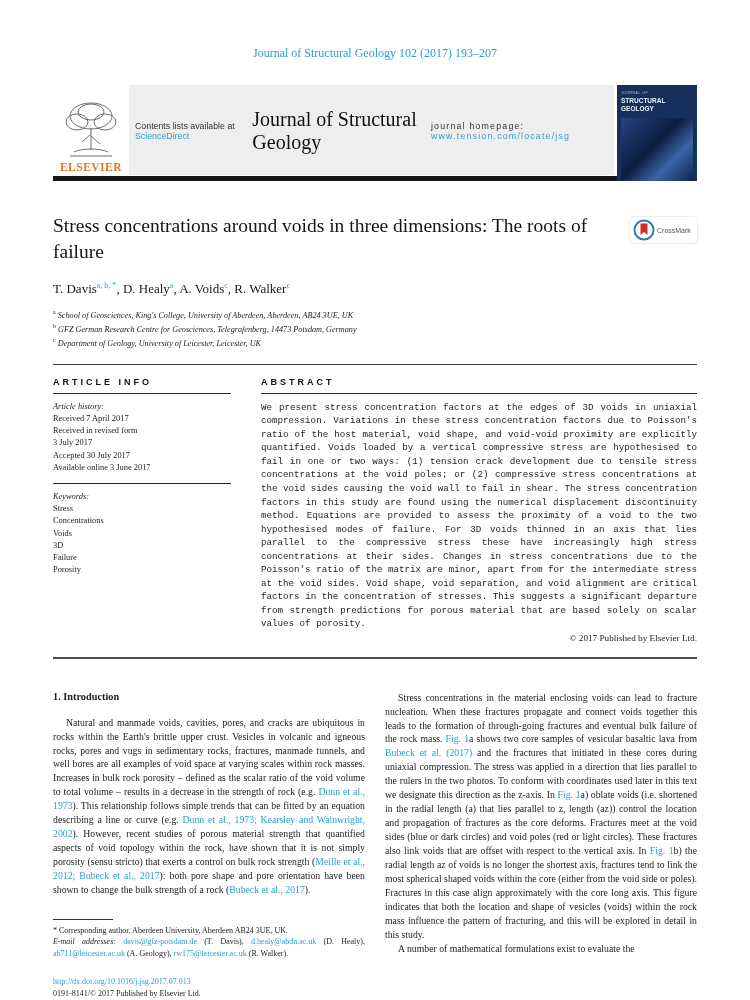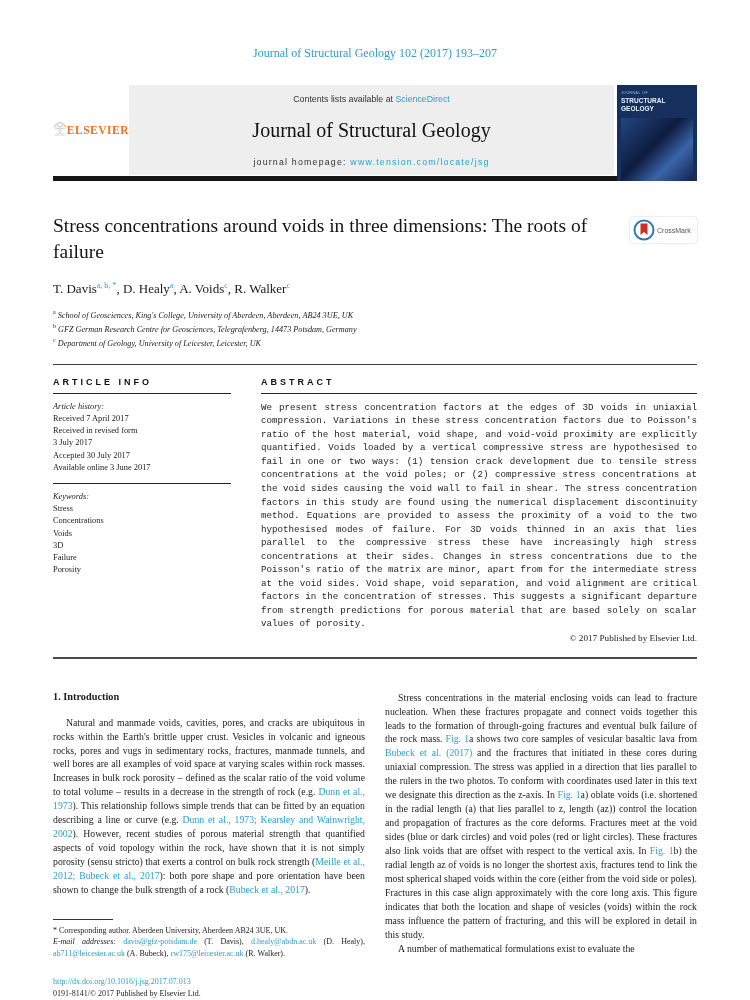--- a/index.html
+++ b/index.html
@@ -7,23 +7,23 @@
   body { font-family:"Liberation Serif", serif; color:#1c1c1c; }
   .page { width:750px; height:1000px; padding:46px 53px 0 53px; position:relative; }
 
   .link { color:#2d9ecb; text-decoration:none; cursor:pointer; }
   .it { font-style:italic; }
 
   .journal-ref { text-align:center; font-family:"Liberation Serif", serif; font-size:12px; color:#2d9ecb; margin-bottom:24px; }
 
   
   .header-row { display:flex; width:644px; height:90px; }
-  .elsevier { width:76px; background:#fff; display:flex; align-items:center; justify-content:flex-end; padding-bottom:2px; }
+  .elsevier { width:76px; background:#fff; display:flex; flex-direction:column; align-items:center; justify-content:flex-end; padding-bottom:2px; }
   .els-label { font-family:"Liberation Serif", serif; color:#ef7222; font-size:11.5px; font-weight:bold; letter-spacing:.5px; margin-top:1px; }
-  .gray-box { flex:1; background:#eeeeee; display:flex; flex-direction:column; align-items:center; justify-content:space-between; padding:9px 6px 8px 6px; }
+  .gray-box { flex:1; background:#eeeeee; display:flex; flex-direction:row; align-items:center; justify-content:space-between; padding:9px 6px 8px 6px; }
   .contents-line { font-family:"Liberation Sans", sans-serif; font-size:8.8px; color:#333; }
   .jtitle { font-family:"Liberation Serif", serif; font-size:20px; color:#111; }
   .homepage { font-family:"Liberation Sans", sans-serif; font-size:8.8px; letter-spacing:1.2px; color:#333; }
   .cover { width:80px; margin-left:3px; background:#16305e; display:flex; flex-direction:column; padding:6px 4px 0 4px; height:96px; position:relative; z-index:2; }
   .cover-kicker { font-family:"Liberation Sans", sans-serif; font-size:3.5px; color:#9fc3e6; letter-spacing:.5px; text-align:left; }
   .cover-title { font-family:"Liberation Sans", sans-serif; font-size:6.5px; font-weight:bold; color:#e8f1fa; line-height:1.25; margin-top:2px; }
   .cover-img { margin-top:5px; flex:1; background:linear-gradient(135deg,#24457f 0%,#0d1c3f 45%,#3a64a8 70%,#12254d 100%); }
   .black-bar { width:644px; height:5px; background:#161616; margin-top:1px; }
 
   
@@ -161,21 +161,21 @@
 
   <div class="rule-bottom"></div>
 
   <div class="body-cols">
     <div class="col-left">
       <h2 class="intro-head">1.  Introduction</h2>
       <p class="bodyp indent"><span>Natural and manmade voids, cavities, pores, and cracks are ubiquitous in rocks within the Earth's brittle upper crust. Vesicles in volcanic and igneous rocks, pores and vugs in sedimentary rocks, fractures, manmade tunnels, and well bores are all examples of void space at varying scales within rock masses. Increases in bulk rock porosity – defined as the scalar ratio of the void volume to total volume – results in a decrease in the strength of rock (e.g. </span><span class="link">Dunn et al., 1973</span><span>). This relationship follows simple trends that can be fitted by an equation describing a line or curve (e.g. </span><span class="link">Dunn et al., 1973; Kearsley and Wainwright, 2002</span><span>). However, recent studies of porous material strength that quantified aspects of void topology within the rock, have shown that it is not simply porosity (sensu stricto) that exerts a control on bulk rock strength (</span><span class="link">Meille et al., 2012; Bubeck et al., 2017</span><span>): both pore shape and pore orientation have been shown to change the bulk strength of a rock (</span><span class="link">Bubeck et al., 2017</span><span>).</span></p>
       <div class="footnote">
         <div class="fn-rule"></div>
         <p class="fn-text"><span>*  Corresponding author. Aberdeen University, Aberdeen AB24 3UE, UK.</span></p>
-        <p class="fn-text"><span class="it">E-mail addresses: </span><span class="link">davis@gfz-potsdam.de</span><span> (T. Davis), </span><span class="link">d.healy@abdn.ac.uk</span><span> (D. Healy), </span><span class="link">ab711@leicester.ac.uk</span><span> (A. Bubeck), </span><span class="link">rw175@leicester.ac.uk</span><span> (R. Walker).</span></p>
+        <p class="fn-text"><span class="it">E-mail addresses: </span><span class="link">davis@gfz-potsdam.de</span><span> (T. Davis), </span><span class="link">d.healy@abdn.ac.uk</span><span> (D. Healy), </span><span class="link">ab711@leicester.ac.uk</span><span> (A. Geology), </span><span class="link">rw175@leicester.ac.uk</span><span> (R. Walker).</span></p>
       </div>
       <div class="doi-block">
         <div class="link">http://dx.doi.org/10.1016/j.jsg.2017.07.013</div>
         <div>0191-8141/© 2017 Published by Elsevier Ltd.</div>
       </div>
     </div>
     <div class="col-right">
       <p class="bodyp indent"><span>Stress concentrations in the material enclosing voids can lead to fracture nucleation. When these fractures propagate and connect voids together this leads to the formation of through-going fractures and eventual bulk failure of the rock mass. </span><span class="link">Fig. 1</span><span>a shows two core samples of vesicular basaltic lava from </span><span class="link">Bubeck et al. (2017)</span><span> and the fractures that initiated in these cores during uniaxial compression. The stress was applied in a direction that lies parallel to the rulers in the two photos. To conform with coordinates used later in this text we designate this direction as the z-axis. In </span><span class="link">Fig. 1</span><span>a) oblate voids (i.e. shortened in the radial length (a) that lies parallel to z, length (az)) control the location and propagation of fractures as the core deforms. Fractures meet at the void sides (blue or dark circles) and void poles (red or light circles). These fractures also link voids that are offset with respect to the vertical axis. In </span><span class="link">Fig. 1</span><span>b) the radial length az of voids is no longer the shortest axis, fractures tend to link the most spherical shaped voids within the core (either from the void side or poles). Fractures in this case align approximately with the core long axis. This figure indicates that both the location and shape of vesicles (voids) within the rock mass influence the pattern of fracturing, and this will be explored in detail in this study.</span></p>
       <p class="bodyp indent"><span>A number of mathematical formulations exist to evaluate the</span></p>
     </div>

